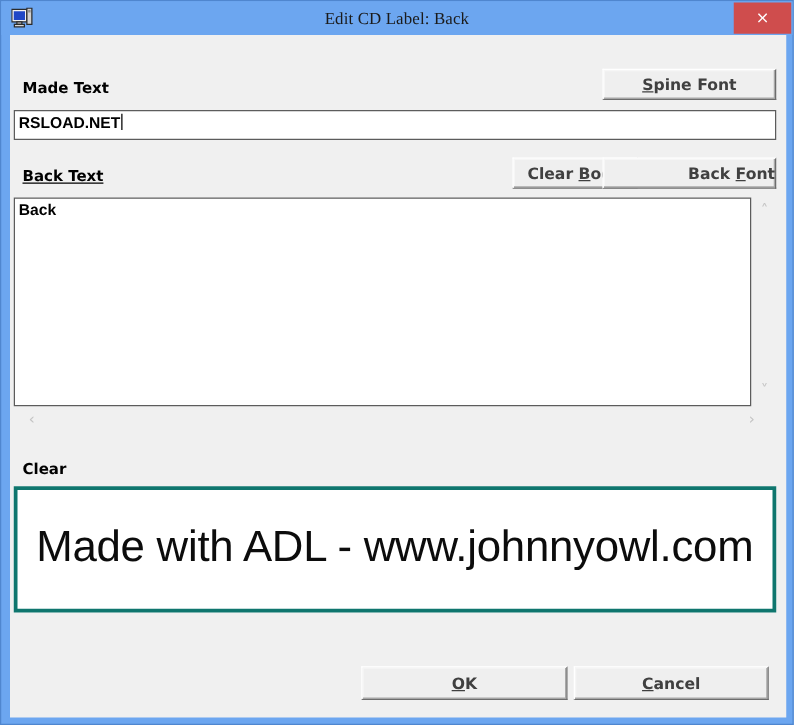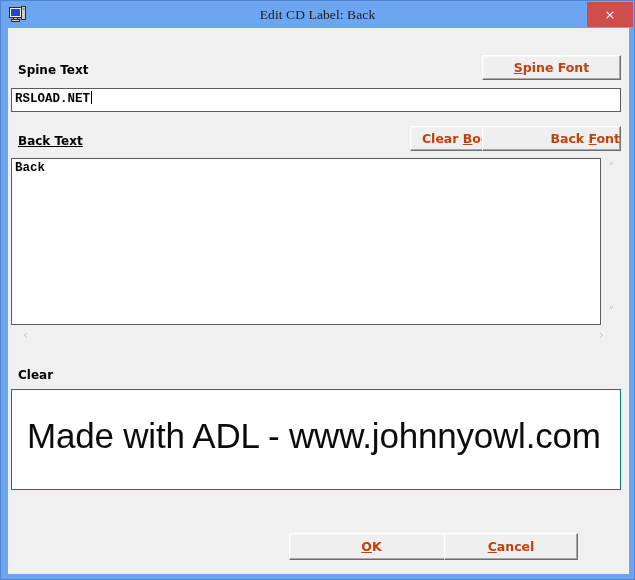--- a/index.html
+++ b/index.html
@@ -91,21 +91,21 @@
     box-sizing: border-box;
     background: #efefef;
     border-top: 1px solid #ffffff;
     border-left: 1px solid #ffffff;
     border-right: 1px solid #6d6d6d;
     border-bottom: 1px solid #6d6d6d;
     box-shadow: inset -1px -1px 0 #a8a8a8, inset 1px 1px 0 #f6f6f6;
     font-family: "DejaVu Sans", sans-serif;
     font-weight: bold;
     font-size: 12.5px;
-    color: #c2410c;
+    color: #404040;
     text-align: center;
     cursor: default;
     overflow: hidden;
   }
   .btn .cap {
     display: block;
     width: 100%;
   }
   .btn u { text-decoration: underline; }
 
@@ -113,21 +113,21 @@
   .field {
     position: absolute;
     box-sizing: border-box;
     background: #ffffff;
     border: 1px solid #5c5c5c;
     overflow: hidden;
   }
   .field-text {
     position: absolute;
     left: 3px; top: 2px;
-    font-family: Liberation Mono, monospace;
+    font-family: Liberation Sans, sans-serif;
     font-weight: bold;
     font-size: 12.5px;
     color: #000000;
     white-space: pre;
   }
   .caret {
     display: inline-block;
     width: 1px;
     height: 13px;
     background: #000;
@@ -154,21 +154,21 @@
     line-height: 1;
     text-align: center;
     width: 17px;
   }
 
   
   .logo-box {
     position: absolute;
     box-sizing: border-box;
     background: #ffffff;
-    border: 1px solid #0f766e;
+    border: 3px solid #0f766e;
     overflow: hidden;
   }
   .logo-text {
     position: absolute;
     left: 15px;
     top: 26px;
     font-family: "Liberation Sans", sans-serif;
     font-weight: 400;
     font-size: 35px;
     color: #0c0c0c;
@@ -191,21 +191,21 @@
         <rect x="12.5" y="0.5" width="4" height="13" fill="#d0d0d0" stroke="#2b2b2b"></rect>
         <rect x="13.5" y="2" width="2" height="2" fill="#8f8f8f"></rect>
       </svg>
     </span>
     <div class="title-text">Edit CD Label: Back</div>
     <div class="close-btn">×</div>
   </div>
 
   <div class="client">
 
-    <div class="label pxfont" style="left:10px; top:35px;">Spine Text</div>
+    <div class="label pxfont" style="left:10px; top:35px;">Made Text</div>
 
     <div class="btn" style="left:474px; top:27px; width:139px; height:25px; line-height:23px;">
       <span class="cap"><u>S</u><span>pine Font</span></span>
     </div>
 
     <div class="field" style="left:3px; top:60px; width:610px; height:24px;">
       <span class="field-text"><span>RSLOAD.NET</span><span class="caret"></span></span>
     </div>
 
     <div class="label pxfont" style="left:10px; top:106px;text-decoration:underline;">Back Text</div>
@@ -235,18 +235,18 @@
     <div class="label pxfont" style="left:10px; top:340px;">Clear</div>
 
     <div class="logo-box" style="left:3px; top:361px; width:610px; height:101px;">
       <div class="logo-text">Made with ADL - www.johnnyowl.com</div>
     </div>
 
     <div class="btn" style="left:281px; top:505px; width:165px; height:27px; line-height:25px;">
       <span class="cap"><u>O</u><span>K</span></span>
     </div>
 
-    <div class="btn" style="left:436px; top:505px; width:134px; height:27px; line-height:25px;">
+    <div class="btn" style="left:451px; top:505px; width:156px; height:27px; line-height:25px;">
       <span class="cap"><u>C</u><span>ancel</span></span>
     </div>
 
   </div>
 </div>
 
 </body></html>

